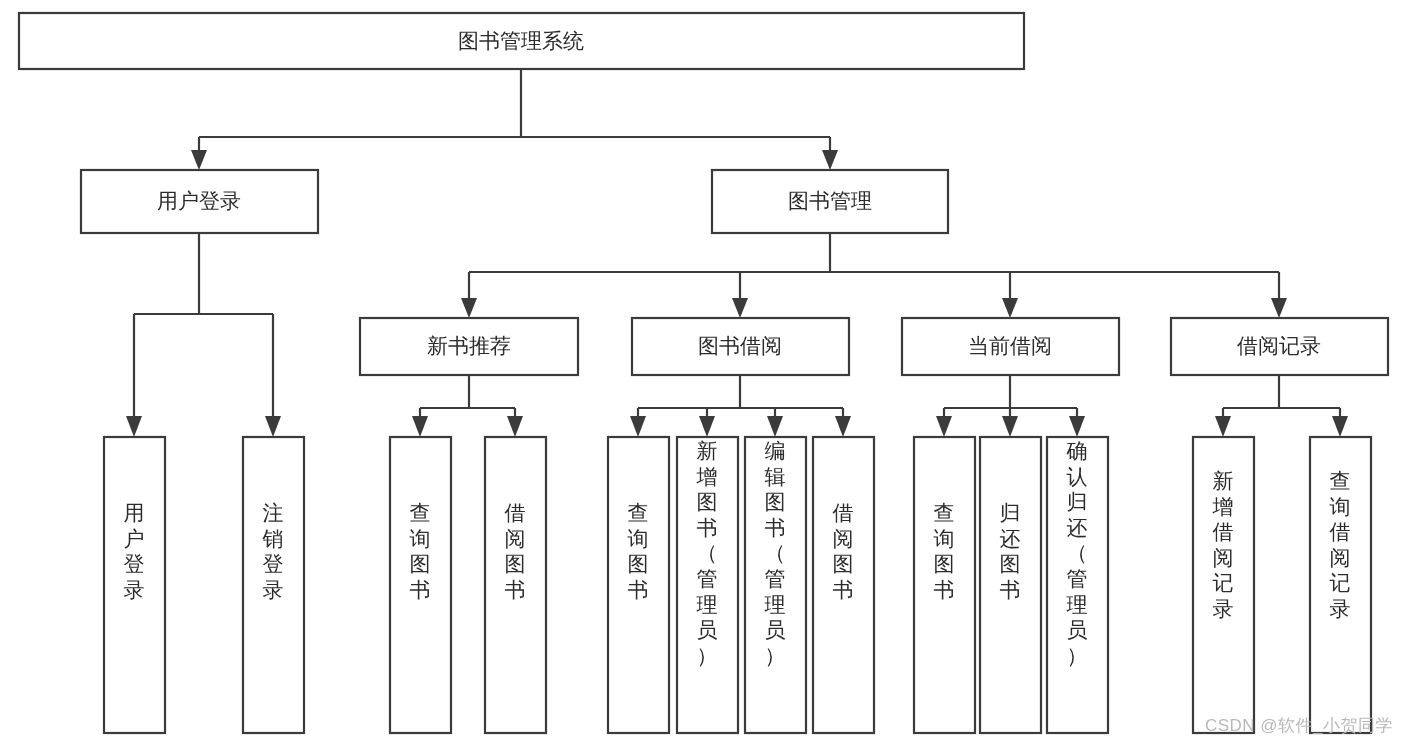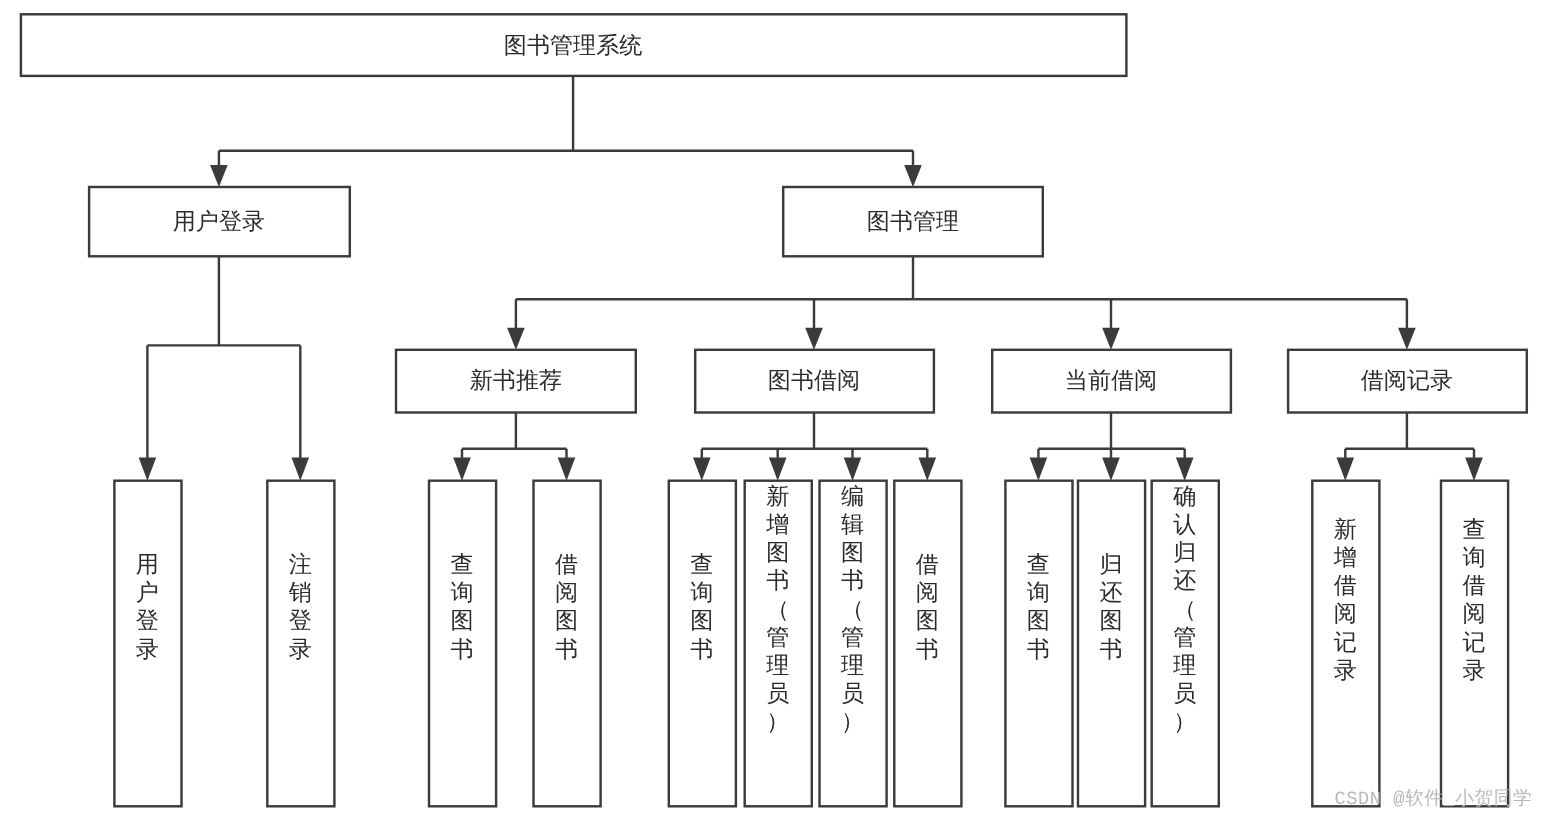--- a/index.html
+++ b/index.html
@@ -49,21 +49,21 @@
     fill: none;
   }
   .arrow-head {
     fill: #3b3b3b;
     stroke: none;
   }
   .watermark {
     position: absolute;
     right: 12px;
     bottom: 4px;
-    font-family: Liberation Mono, monospace;
+    font-family: Liberation Sans, sans-serif;
     font-size: 17px;
     color: #b8b8b8;
     letter-spacing: 0.5px;
     white-space: nowrap;
     user-select: none;
   }
 </style>
 </head>
 <body>
 

